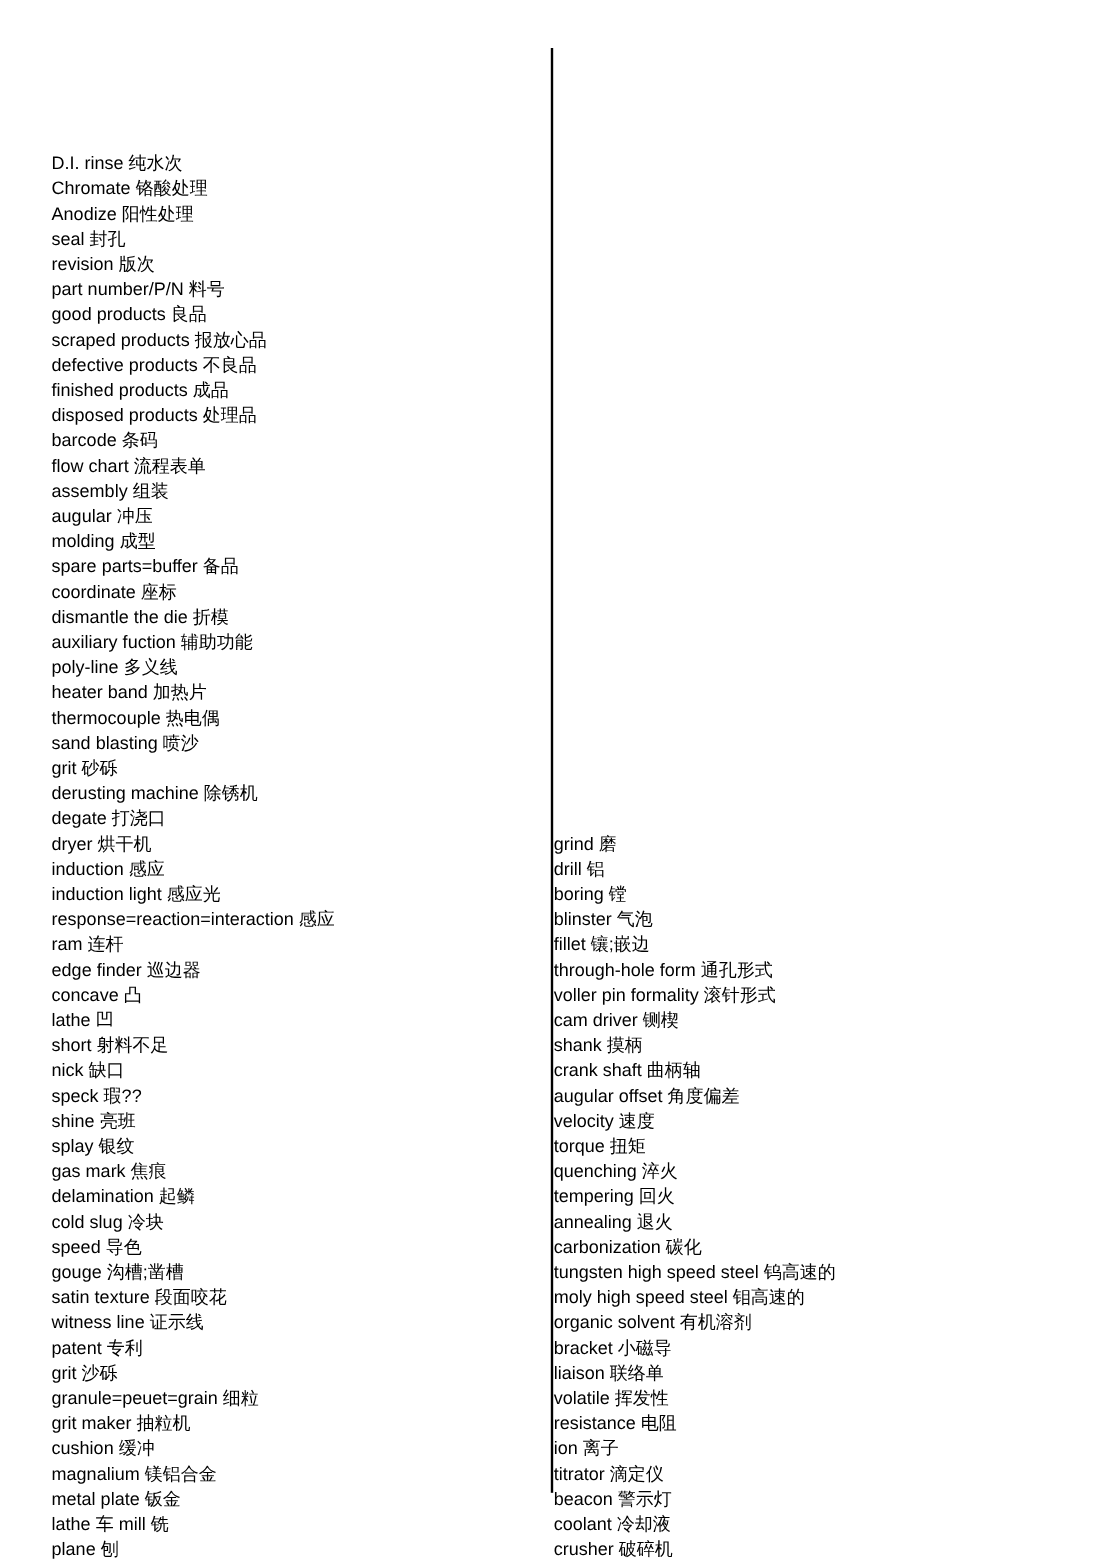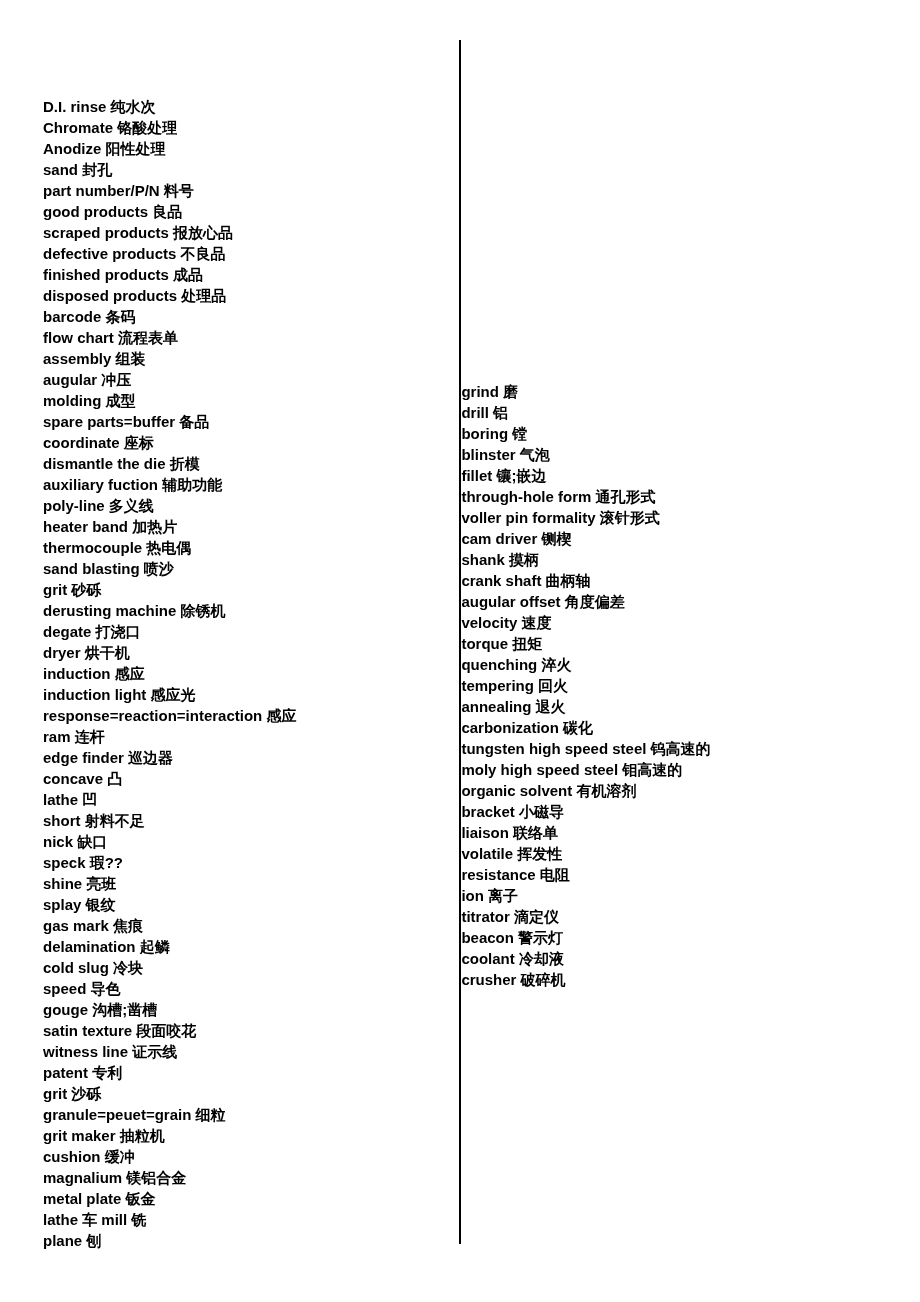--- a/index.html
+++ b/index.html
@@ -21,22 +21,21 @@
     box-sizing: border-box;
   }
   .columns {
     position: absolute;
     left: 0;
     top: 0;
     width: 920px;
     height: 1302px;
     display: flex;
     flex-direction: row;
-    align-items: center;
-    font-weight: bold;
+    align-items: flex-end;
   }
   .column {
     position: relative;
     box-sizing: border-box;
   }
   .column-left {
     width: 460px;
     padding-left: 43px;
     padding-top: 44px;
   }
@@ -75,21 +74,22 @@
 
   <div class="col-divider"></div>
 
   <div class="columns">
 
     <div class="column column-left">
       <ul class="entry-list">
         <li class="entry">D.I. rinse 纯水次</li>
         <li class="entry">Chromate 铬酸处理</li>
         <li class="entry">Anodize 阳性处理</li>
-        <li class="entry">sand 封孔</li>
+        <li class="entry">seal 封孔</li>
+        <li class="entry">revision 版次</li>
         <li class="entry">part number/P/N 料号</li>
         <li class="entry">good products 良品</li>
         <li class="entry">scraped products 报放心品</li>
         <li class="entry">defective products 不良品</li>
         <li class="entry">finished products 成品</li>
         <li class="entry">disposed products 处理品</li>
         <li class="entry">barcode 条码</li>
         <li class="entry">flow chart 流程表单</li>
         <li class="entry">assembly 组装</li>
         <li class="entry">augular 冲压</li>

